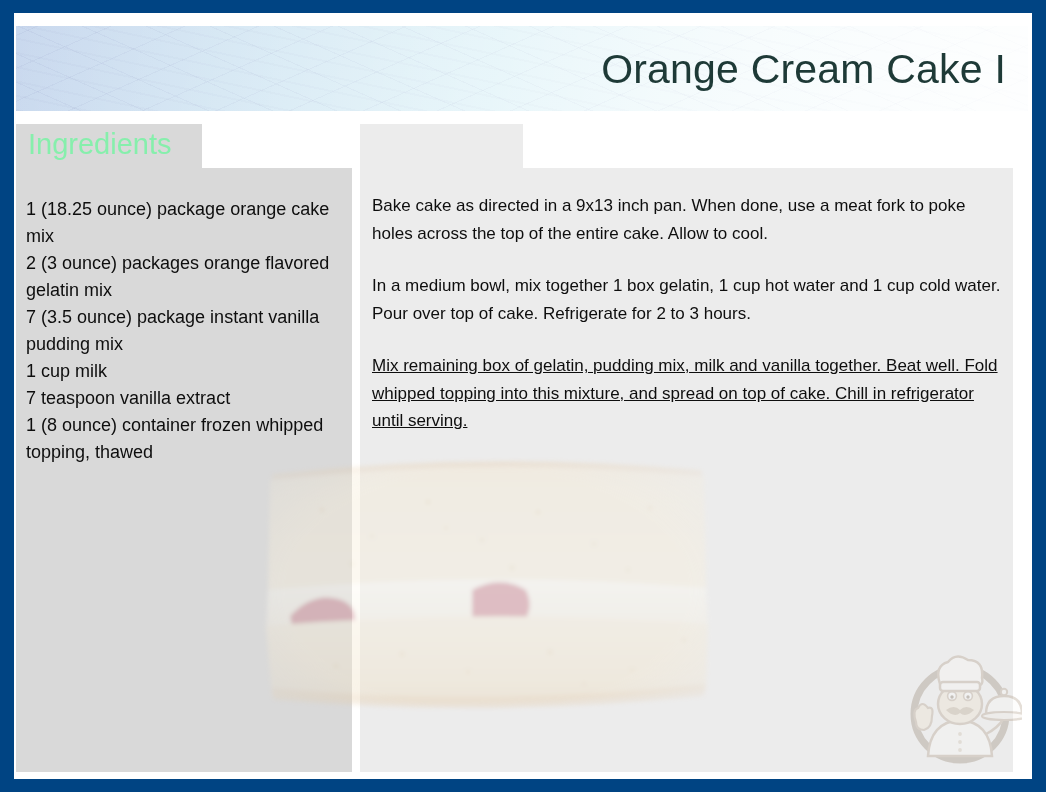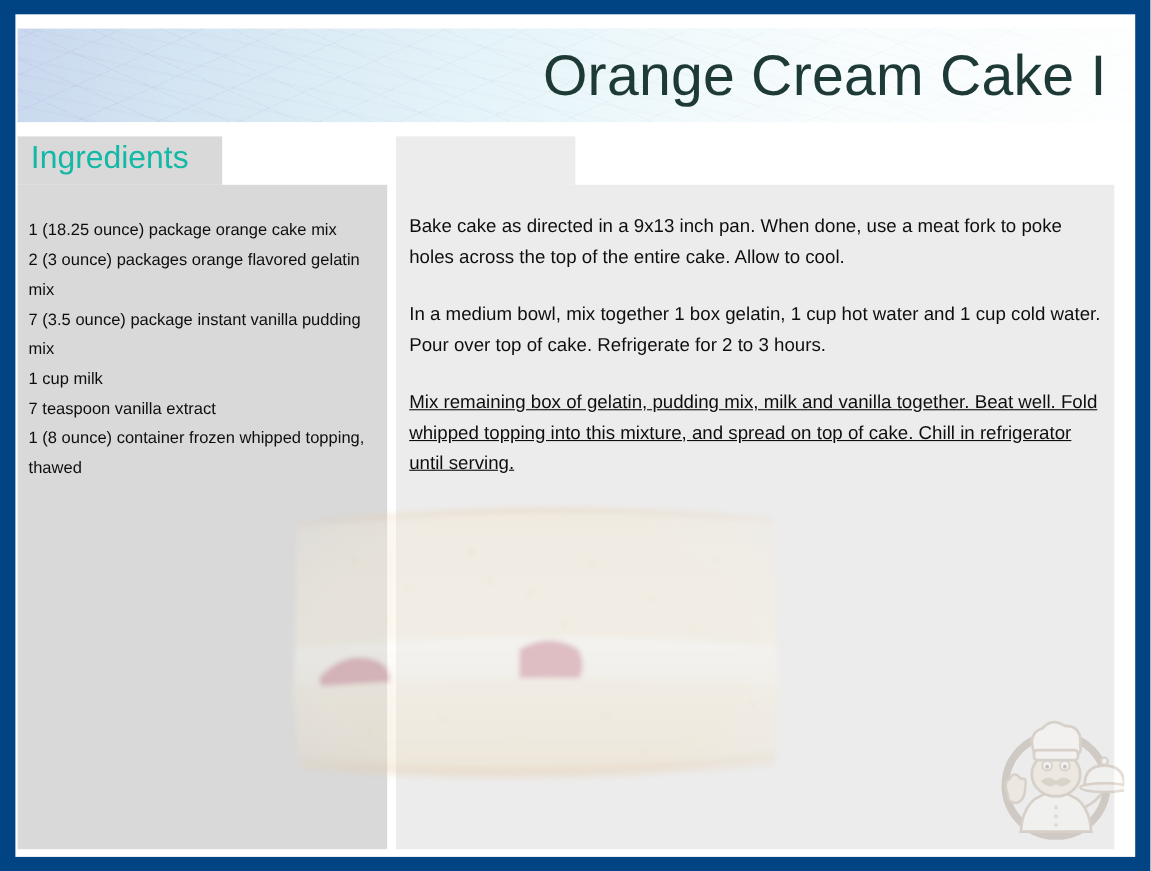--- a/index.html
+++ b/index.html
@@ -44,21 +44,21 @@
       repeating-linear-gradient(-24deg, rgba(150,160,200,0.13) 0px, rgba(150,160,200,0.13) 1px, rgba(255,255,255,0) 1px, rgba(255,255,255,0) 30px),
       repeating-linear-gradient(12deg, rgba(160,170,205,0.08) 0px, rgba(160,170,205,0.08) 2px, rgba(255,255,255,0) 2px, rgba(255,255,255,0) 14px),
       linear-gradient(105deg, #c9d8ee 0%, #cfe4f2 22%, #d8f0f6 48%, #e9f7fa 72%, #f4fbfc 100%);
     overflow: hidden;
   }
   .banner-title {
     position: absolute;
     right: 22px;
     top: 50%;
     transform: translateY(-50%);
-    font-size: 52px;
+    font-size: 41px;
     font-weight: 400;
     color: #1e3a37;
     letter-spacing: 0.2px;
     white-space: nowrap;
   }
 
   
   .col {
     position: absolute;
     box-sizing: border-box;
@@ -85,35 +85,35 @@
     position: absolute; left: 0; top: 44px; width: 653px; height: 604px;
     background: #ececec;
   }
 
   .section-head {
     position: absolute;
     left: 12px;
     top: 4px;
     font-size: 29px;
     font-weight: 400;
-    color: #14b8a6;
+    color: #86efac;
     z-index: 4;
     white-space: nowrap;
   }
 
   .col-content {
     position: absolute;
     z-index: 4;
     color: #0e0e0e;
   }
   .ing-content {
     left: 10px;
     top: 72px;
     width: 318px;
-    font-size: 15px;
+    font-size: 18px;
     line-height: 27px;
   }
   .dir-content {
     left: 12px;
     top: 68px;
     width: 637px;
     font-size: 17px;
     line-height: 27.5px;
   }
   .dir-content p { margin: 0 0 25px 0; }

